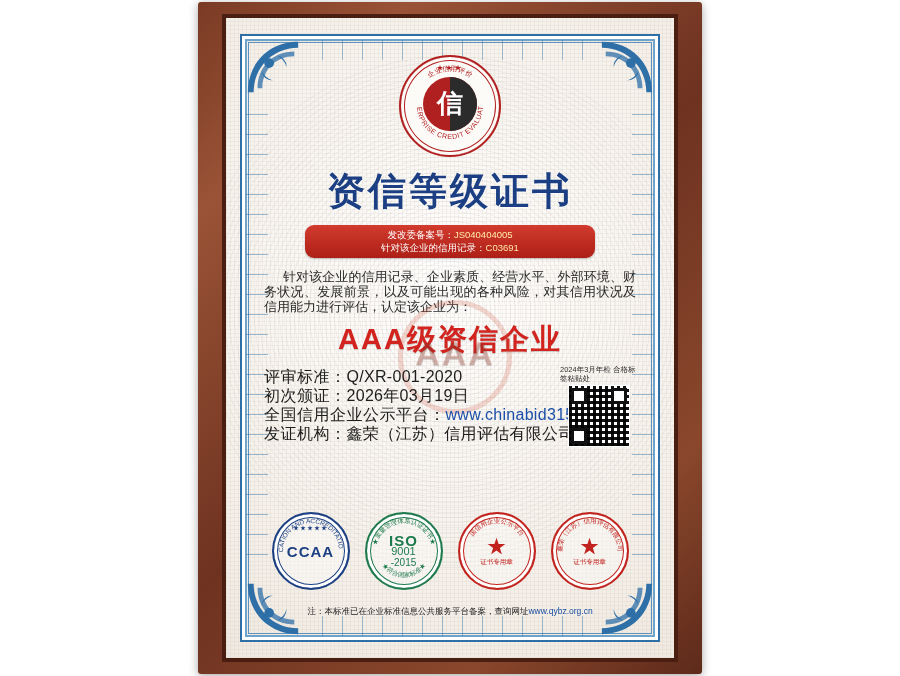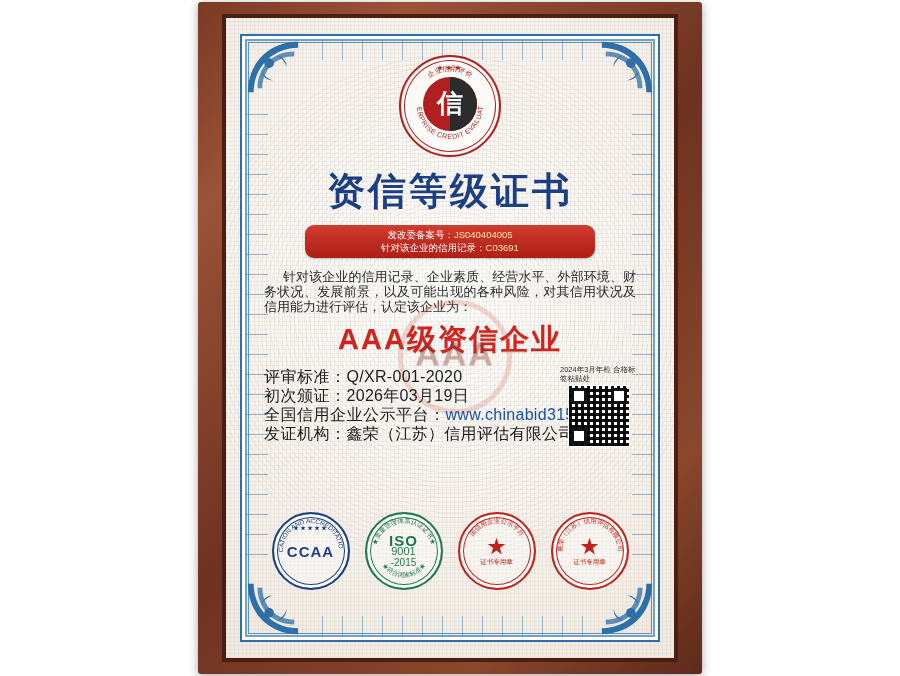--- a/index.html
+++ b/index.html
@@ -483,16 +483,19 @@
             </svg>
           </div>
           <div class="mid">
             <div class="star">★</div>
             <div class="sub">证书专用章</div>
           </div>
         </div>
 
       </div>
 
+      <div class="footnote">
+        <span class="blk">注：本标准已在企业标准信息公共服务平台备案，查询网址</span><span>www.qybz.org.cn</span>
+      </div>
 
     </div>
   </div>
 </div>
 
 </body></html>

